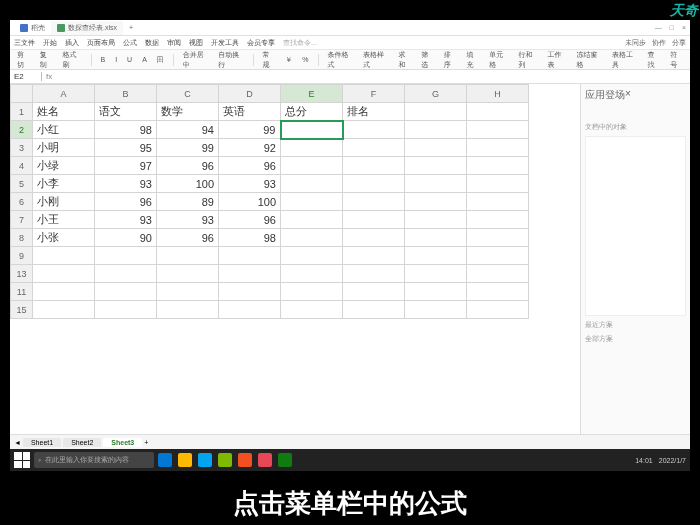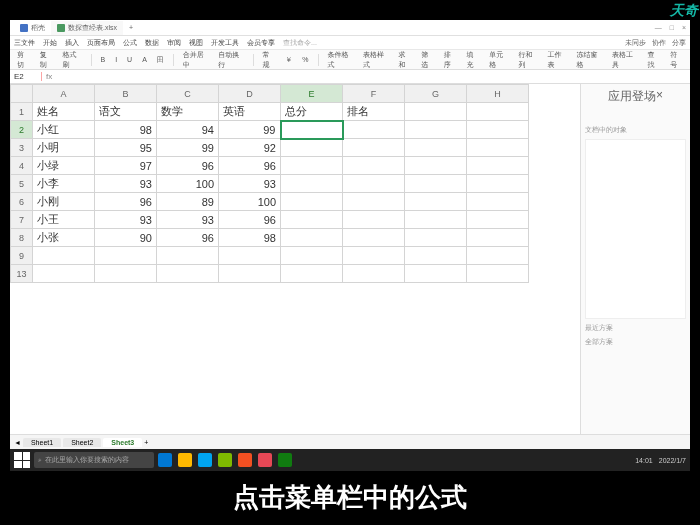--- a/index.html
+++ b/index.html
@@ -27,38 +27,38 @@
 table{border-collapse:collapse;font-size:11px;color:#333;table-layout:fixed}
 th,td{border:1px solid #d4d4d4;height:18px;padding:0 4px;text-align:left;background:#fff}
 th{background:#f0f0f0;color:#666;font-weight:normal;text-align:center;font-size:9px}
 .rowh{width:22px;text-align:center;background:#f0f0f0;color:#666;font-size:9px}
 .rowh.sel{background:#d4e8d4;color:#2a7a2a}
 th.colh{width:62px}
 th.colh.sel{background:#d4e8d4;color:#2a7a2a}
 td.num{text-align:right}
 td.selected{border:2px solid #2a9a5a;background:#fff}
 .side-panel{width:110px;border-left:1px solid #ddd;background:#fafafa;font-size:7px;color:#666;padding:4px}
-.side-panel .ptitle{font-size:12px;margin-bottom:20px;display:flex;justify-content:center}
+.side-panel .ptitle{font-size:10px;margin-bottom:20px;display:flex;justify-content:flex-start}
 .side-panel .psub{font-size:7px;color:#999;margin:4px 0}
 .side-panel .pbox{height:180px;border:1px solid #eee;background:#fff;margin-bottom:4px}
 .sheettabs{height:16px;display:flex;align-items:center;font-size:7px;border-top:1px solid #ddd;background:#f5f5f5;padding:0 4px;gap:2px}
 .sheettabs .stab{padding:1px 8px;background:#e8e8e8;border-radius:2px 2px 0 0}
 .sheettabs .stab.active{background:#fff;color:#2a7a2a;font-weight:bold}
 .statusbar{height:14px;display:flex;align-items:center;font-size:7px;color:#666;padding:0 4px;background:#f5f5f5;border-top:1px solid #ddd}
 .taskbar{position:absolute;bottom:54px;left:10px;width:680px;height:22px;background:#222;display:flex;align-items:center;padding:0 4px;gap:4px}
 .taskbar .start{width:16px;height:16px;display:grid;grid-template:1fr 1fr/1fr 1fr;gap:1px}
 .taskbar .start div{background:#fff}
 .taskbar .search{flex:0 0 120px;height:16px;background:#444;border-radius:2px;font-size:7px;color:#aaa;display:flex;align-items:center;padding:0 4px;gap:3px}
 .taskbar .tb-icons{display:flex;gap:6px;align-items:center}
 .taskbar .tb-icon{width:14px;height:14px;border-radius:2px}
 .taskbar .tray{margin-left:auto;font-size:7px;color:#ccc;display:flex;gap:6px;align-items:center}
 .watermark{position:absolute;top:26px;right:18px;font-size:10px;color:#fff;display:flex;align-items:center;gap:3px;text-shadow:0 0 2px #000}
 .watermark .wm-icon{width:10px;height:10px;border:1.5px solid #fff;border-radius:50%;display:flex;align-items:center;justify-content:center;font-size:7px}
 .corner-text{position:absolute;top:2px;right:2px;font-size:14px;color:#14b8a6;font-weight:bold;font-style:italic}
-.caption{position:absolute;bottom:10px;left:0;width:700px;text-align:center;font-size:26px;color:#fff;font-weight:bold;text-shadow:1px 1px 3px #000}
+.caption{position:absolute;bottom:4px;left:0;width:700px;text-align:center;font-size:26px;color:#fff;font-weight:bold;text-shadow:1px 1px 3px #000}
 </style>
 </head>
 <body>
 
 <div class="monitor">
   <div class="corner-text">天奇</div>
   <div class="watermark">
     <span class="wm-icon">Q</span>
     <span>天奇生活</span>
   </div>
@@ -258,20 +258,42 @@
                 <td class="rowh">13</td>
                 <td></td>
                 <td></td>
                 <td></td>
                 <td></td>
                 <td></td>
                 <td></td>
                 <td></td>
                 <td></td>
               </tr>
+              <tr>
+                <td class="rowh">11</td>
+                <td></td>
+                <td></td>
+                <td></td>
+                <td></td>
+                <td></td>
+                <td></td>
+                <td></td>
+                <td></td>
+              </tr>
+              <tr>
+                <td class="rowh">15</td>
+                <td></td>
+                <td></td>
+                <td></td>
+                <td></td>
+                <td></td>
+                <td></td>
+                <td></td>
+                <td></td>
+              </tr>
             </tbody>
           </table>
       </div>
       <div class="side-panel">
         <div class="ptitle">
             <span>应用登场</span>
             <span>×</span>
           </div>
         <div class="psub">文档中的对象</div>
         <div class="pbox"></div>

